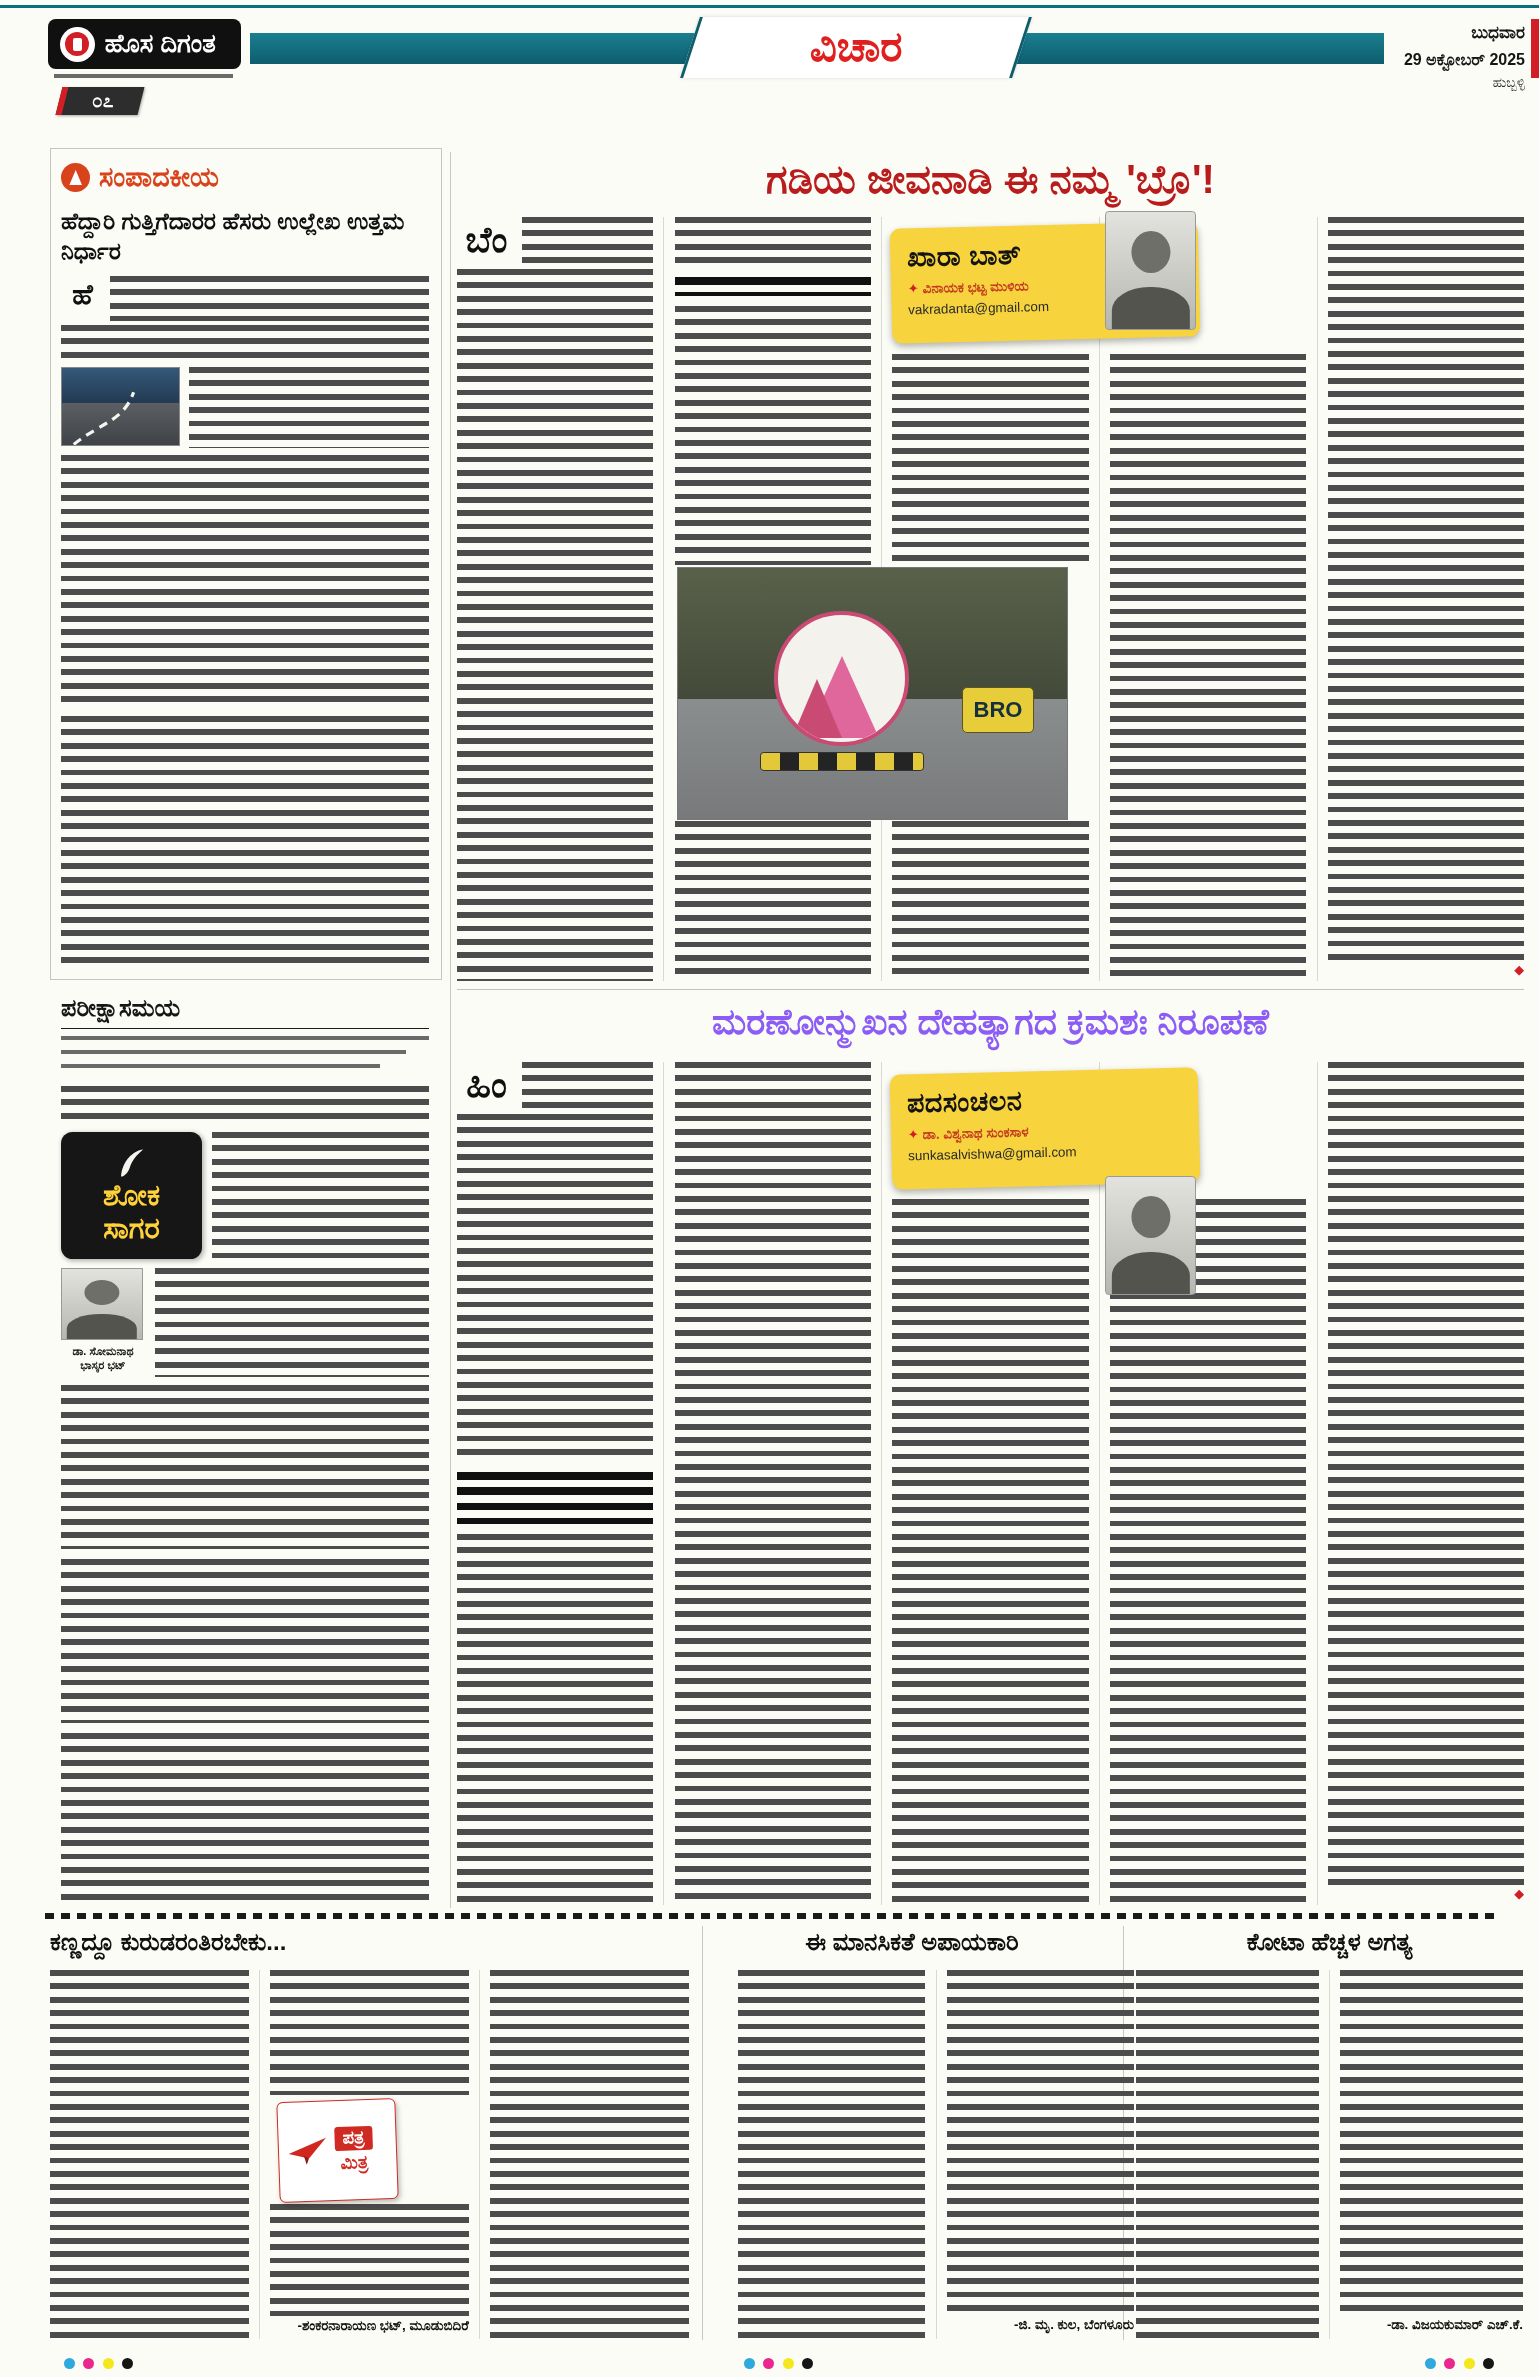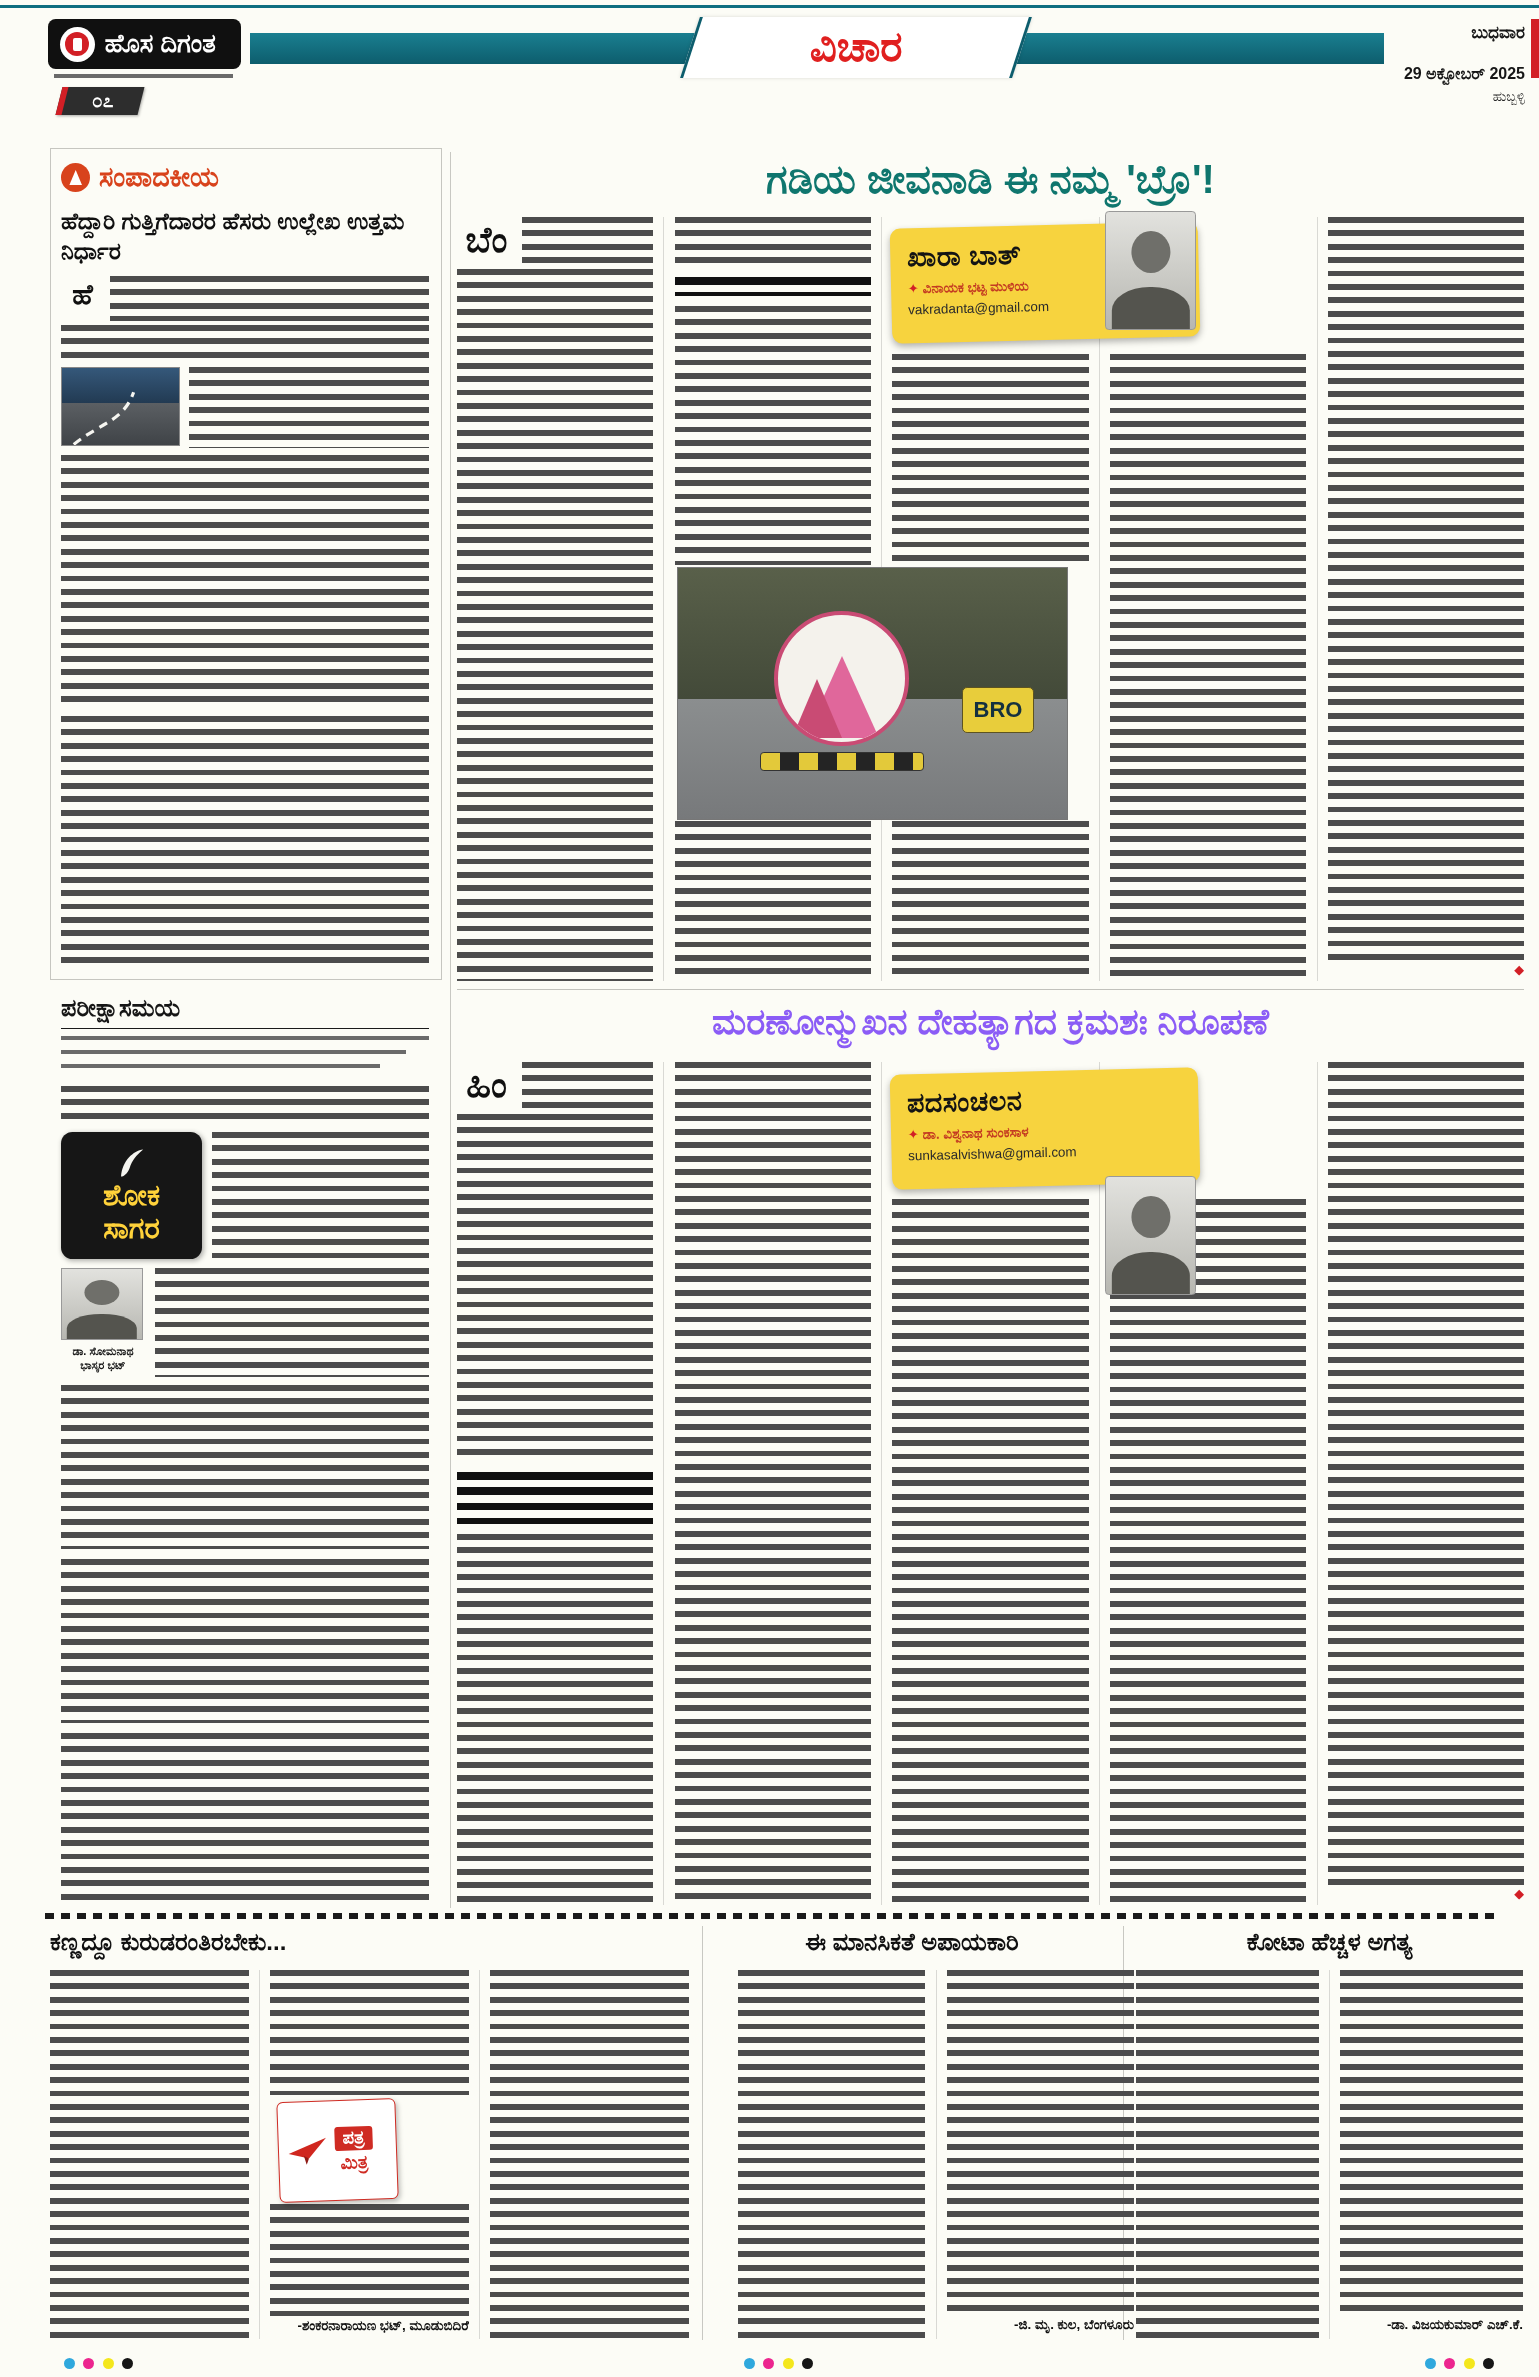--- a/index.html
+++ b/index.html
@@ -34,21 +34,21 @@
   .m-emblem-inner{width:24px;height:24px;border-radius:50%;background:#d21f26;position:relative}
   .m-emblem-inner::after{content:"";position:absolute;left:7.7px;top:5.8px;width:9px;height:12.8px;background:#fff;border-radius:1.9px}
   .m-title{color:#fff;font-size:25.6px;font-weight:bold;white-space:nowrap}
   .ribbon{background:#2d2d2d;transform:skewX(-14deg);display:flex;align-items:center;justify-content:center;border-left:6.4px solid #d21f26;box-shadow:1.3px 1.3px 2.6px rgba(0,0,0,.3)}
   .ribbon span{transform:skewX(14deg);color:#fff;font-size:19px;font-weight:bold}
   .band{background:linear-gradient(#1a7f90,#0d5d6d)}
   .band-panel{background:#fff;transform:skewX(-18deg);border-left:3.2px solid #0d5d6d;border-right:3.2px solid #0d5d6d;box-shadow:0 0 3.8px rgba(0,0,0,.15)}
   .panel-text{transform:skewX(18deg);font-size:42px;font-weight:bold;color:#e0201f;text-align:center;line-height:60px}
   .dateblock{text-align:right}
   .d1{font-size:17px;font-weight:bold}
-  .d2{font-size:16px;font-weight:bold;margin-top:22px}
+  .d2{font-size:16px;font-weight:bold;margin-top:8px}
   .d3{font-size:13.4px;margin-top:6px;color:#222}
   .redbar{background:#d21f26}
 
   
   .vrule{width:0.6px;background:#c8c8c2}
   .hrule{height:0.6px;background:#c2c2bc}
   .dashes{background-image:repeating-linear-gradient(to right,#1a1a1a 0 9px,transparent 9px 16px)}
 
   
   .edbox{border:0.6px solid #c6c6c0}
@@ -62,21 +62,21 @@
   
   .pariksha-h{font-size:24px;font-weight:bold;border-bottom:1.3px solid #1a1a1a;padding-bottom:6.4px}
   .shoka{background:#161616;border-radius:11.5px;color:#ffd23a;display:flex;flex-direction:column;align-items:center;justify-content:center;box-shadow:1.3px 1.9px 5.1px rgba(0,0,0,.3)}
   .shoka .t{font-size:29px;font-weight:bold;line-height:1.12}
   .portrait{background:linear-gradient(180deg,#e2e2de,#b7b7b1);position:relative;overflow:hidden;border:0.6px solid #999}
   .ph-head{position:absolute;left:50%;top:16%;width:44%;height:36%;transform:translateX(-50%);border-radius:50%;background:#6f6f6a}
   .ph-body{position:absolute;left:50%;bottom:-6%;width:88%;height:42%;transform:translateX(-50%);border-radius:48% 48% 0 0;background:#54544e}
   .caption{font-size:11px;font-weight:bold;text-align:center;line-height:14px;margin-top:3.8px}
 
   
-  .h-art1{font-size:40px;font-weight:bold;text-align:center;color:#0f766e}
+  .h-art1{font-size:40px;font-weight:bold;text-align:center;color:#b91c1c}
   .h-art2{font-size:36px;font-weight:bold;text-align:center;color:#8b5cf6}
 
   
   .card{background:#f7d33e;border-radius:10.2px;box-shadow:0 3.2px 7.7px rgba(0,0,0,.3);transform:rotate(-1.4deg);padding:14px 16.6px}
   .cname{font-size:27px;font-weight:bold;color:#141414;letter-spacing:0.6px}
   .cauthor{font-size:13.4px;font-weight:bold;color:#c43b22;margin-top:7.7px}
   .cauthor .star{color:#d21f26;margin-right:3.8px}
   .cmail{font-size:13.4px;color:#2b2b2b;margin-top:5.8px}
 
   

